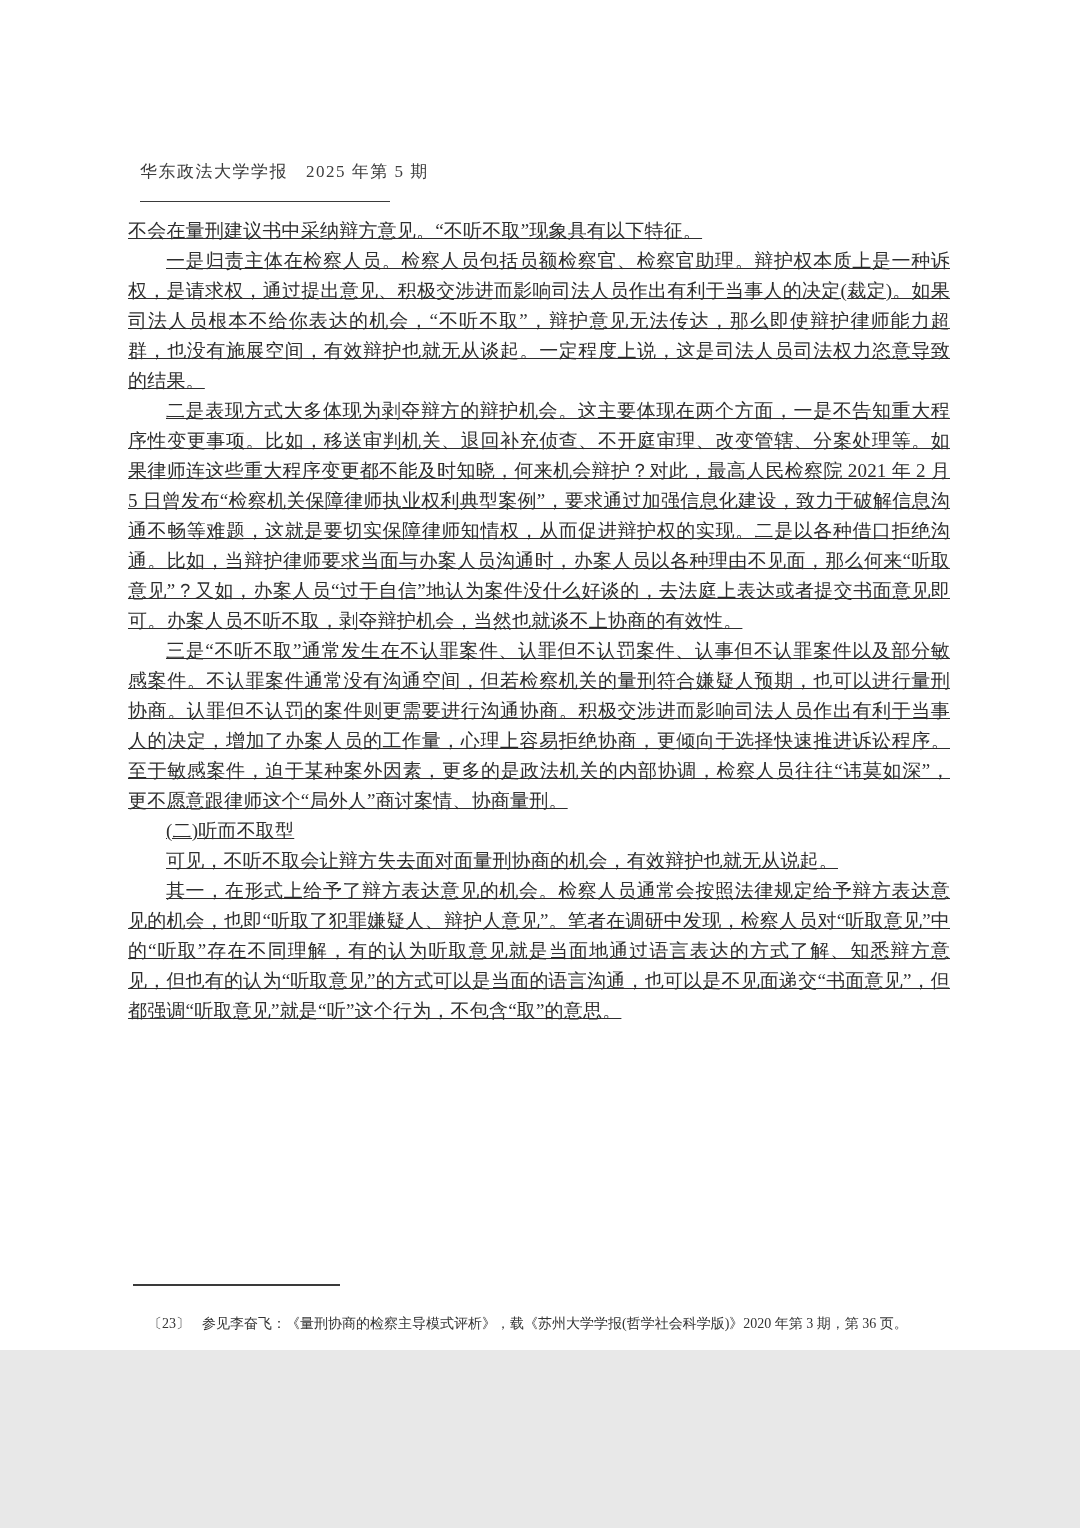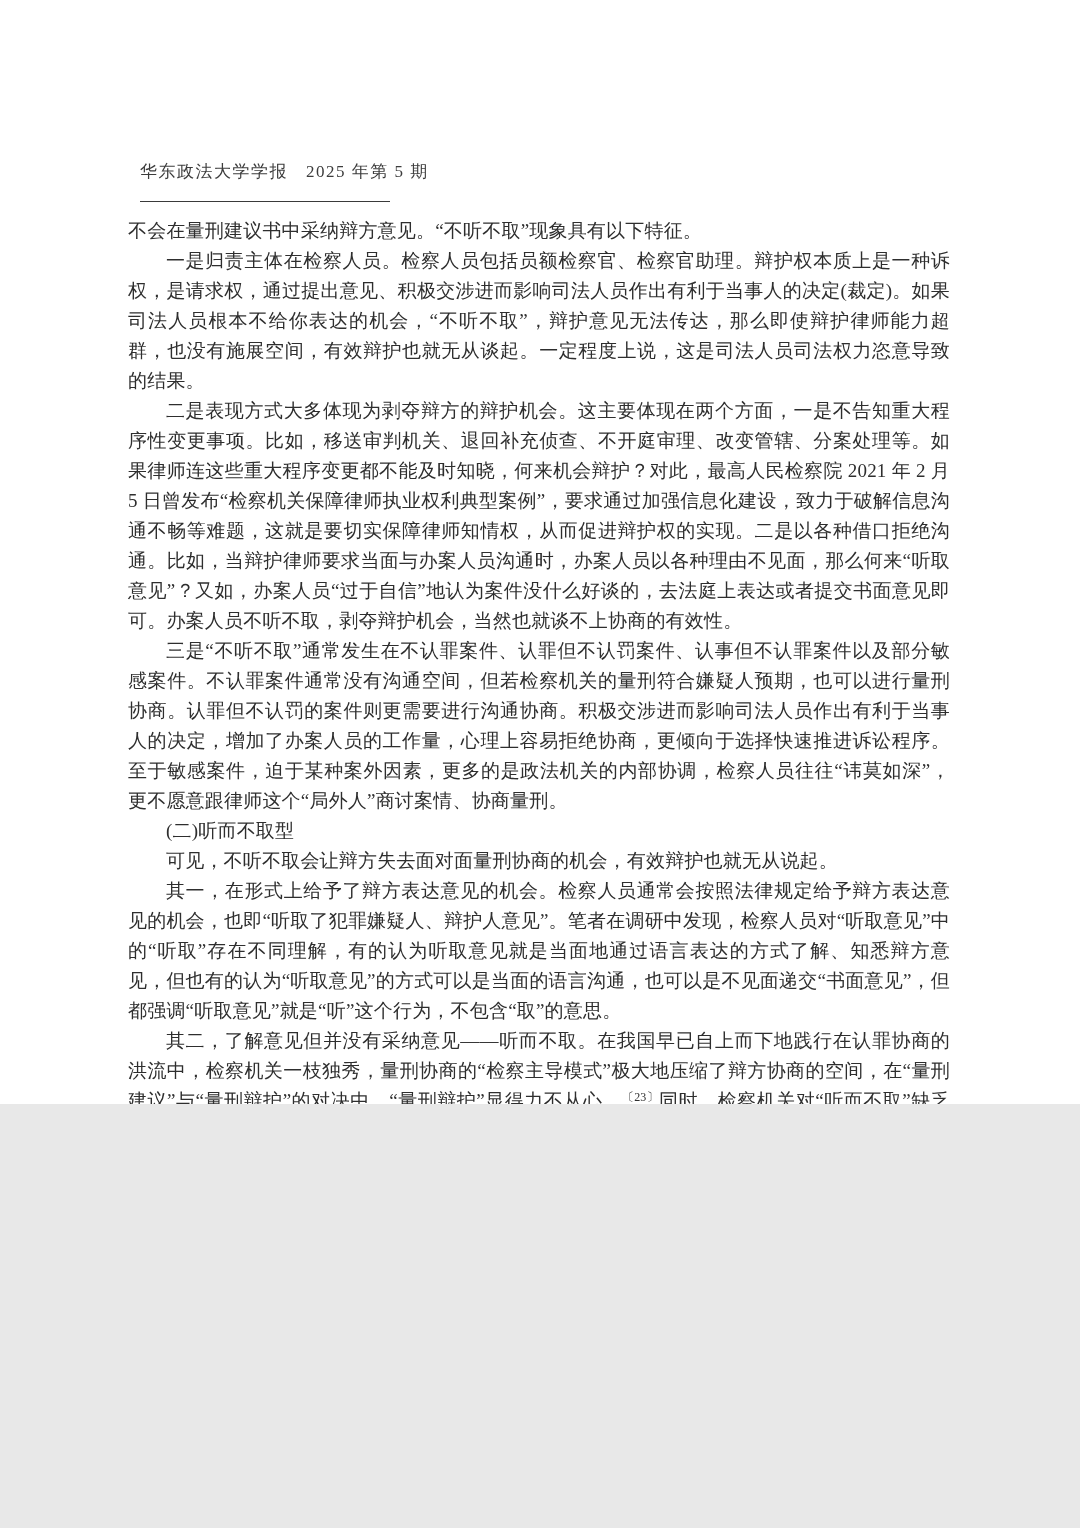--- a/index.html
+++ b/index.html
@@ -3,21 +3,21 @@
 <meta charset="utf-8">
 <style>
   html, body {
     margin: 0;
     padding: 0;
     background: #e8e8e8;
   }
   .page {
     position: relative;
     width: 1080px;
-    height: 1104px;
+    height: 1350px;
     margin: 0 auto;
     background: #ffffff;
     font-family: "Liberation Serif", serif;
     color: #2e2e2e;
     overflow: hidden;
   }
   .running-head {
     position: absolute;
     left: 140px;
     top: 160px;
@@ -42,20 +42,21 @@
     left: 128px;
     top: 216px;
     width: 822px;
     font-size: 19px;
     line-height: 30px;
     text-align: justify;
     letter-spacing: 0.2px;
   }
   .body-text p {
     margin: 0;
+    text-decoration: underline;
   }
   .body-text p.indent {
     text-indent: 2em;
   }
   .body-text sup {
     font-size: 12px;
     line-height: 0;
     vertical-align: 6px;
     letter-spacing: 0;
   }
@@ -99,21 +100,20 @@
   <div class="head-rule"></div>
 
   <div class="body-text">
       <p class="">不会在量刑建议书中采纳辩方意见。“不听不取”现象具有以下特征。</p>
       <p class="indent">一是归责主体在检察人员。检察人员包括员额检察官、检察官助理。辩护权本质上是一种诉权，是请求权，通过提出意见、积极交涉进而影响司法人员作出有利于当事人的决定(裁定)。如果司法人员根本不给你表达的机会，“不听不取”，辩护意见无法传达，那么即使辩护律师能力超群，也没有施展空间，有效辩护也就无从谈起。一定程度上说，这是司法人员司法权力恣意导致的结果。</p>
       <p class="indent">二是表现方式大多体现为剥夺辩方的辩护机会。这主要体现在两个方面，一是不告知重大程序性变更事项。比如，移送审判机关、退回补充侦查、不开庭审理、改变管辖、分案处理等。如果律师连这些重大程序变更都不能及时知晓，何来机会辩护？对此，最高人民检察院 2021 年 2 月 5 日曾发布“检察机关保障律师执业权利典型案例”，要求通过加强信息化建设，致力于破解信息沟通不畅等难题，这就是要切实保障律师知情权，从而促进辩护权的实现。二是以各种借口拒绝沟通。比如，当辩护律师要求当面与办案人员沟通时，办案人员以各种理由不见面，那么何来“听取意见”？又如，办案人员“过于自信”地认为案件没什么好谈的，去法庭上表达或者提交书面意见即可。办案人员不听不取，剥夺辩护机会，当然也就谈不上协商的有效性。</p>
       <p class="indent">三是“不听不取”通常发生在不认罪案件、认罪但不认罚案件、认事但不认罪案件以及部分敏感案件。不认罪案件通常没有沟通空间，但若检察机关的量刑符合嫌疑人预期，也可以进行量刑协商。认罪但不认罚的案件则更需要进行沟通协商。积极交涉进而影响司法人员作出有利于当事人的决定，增加了办案人员的工作量，心理上容易拒绝协商，更倾向于选择快速推进诉讼程序。至于敏感案件，迫于某种案外因素，更多的是政法机关的内部协调，检察人员往往“讳莫如深”，更不愿意跟律师这个“局外人”商讨案情、协商量刑。</p>
       <p class="indent">(二)听而不取型</p>
       <p class="indent">可见，不听不取会让辩方失去面对面量刑协商的机会，有效辩护也就无从说起。</p>
       <p class="indent">其一，在形式上给予了辩方表达意见的机会。检察人员通常会按照法律规定给予辩方表达意见的机会，也即“听取了犯罪嫌疑人、辩护人意见”。笔者在调研中发现，检察人员对“听取意见”中的“听取”存在不同理解，有的认为听取意见就是当面地通过语言表达的方式了解、知悉辩方意见，但也有的认为“听取意见”的方式可以是当面的语言沟通，也可以是不见面递交“书面意见”，但都强调“听取意见”就是“听”这个行为，不包含“取”的意思。</p>
-      <p class="indent">其二，了解意见但并没有采纳意见——听而不取。在我国早已自上而下地践行在认罪协商的洪流中，检察机关一枝独秀，量刑协商的“检察主导模式”极大地压缩了辩方协商的空间，在“量刑建议”与“量刑辩护”的对决中，“量刑辩护”显得力不从心。<sup>〔23〕</sup>同时，检察机关对“听而不取”缺乏说理，也难以证明其“听而不取的行为”是否合法合理。</p>
     </div>
 
   <div class="footnote-rule"></div>
 
   <div class="footnote">
     <span class="fn-marker">〔23〕</span><span>参见李奋飞：《量刑协商的检察主导模式评析》，载《苏州大学学报(哲学社会科学版)》2020 年第 3 期，第 36 页。</span>
   </div>
 
   <div class="page-num">40</div>
 

